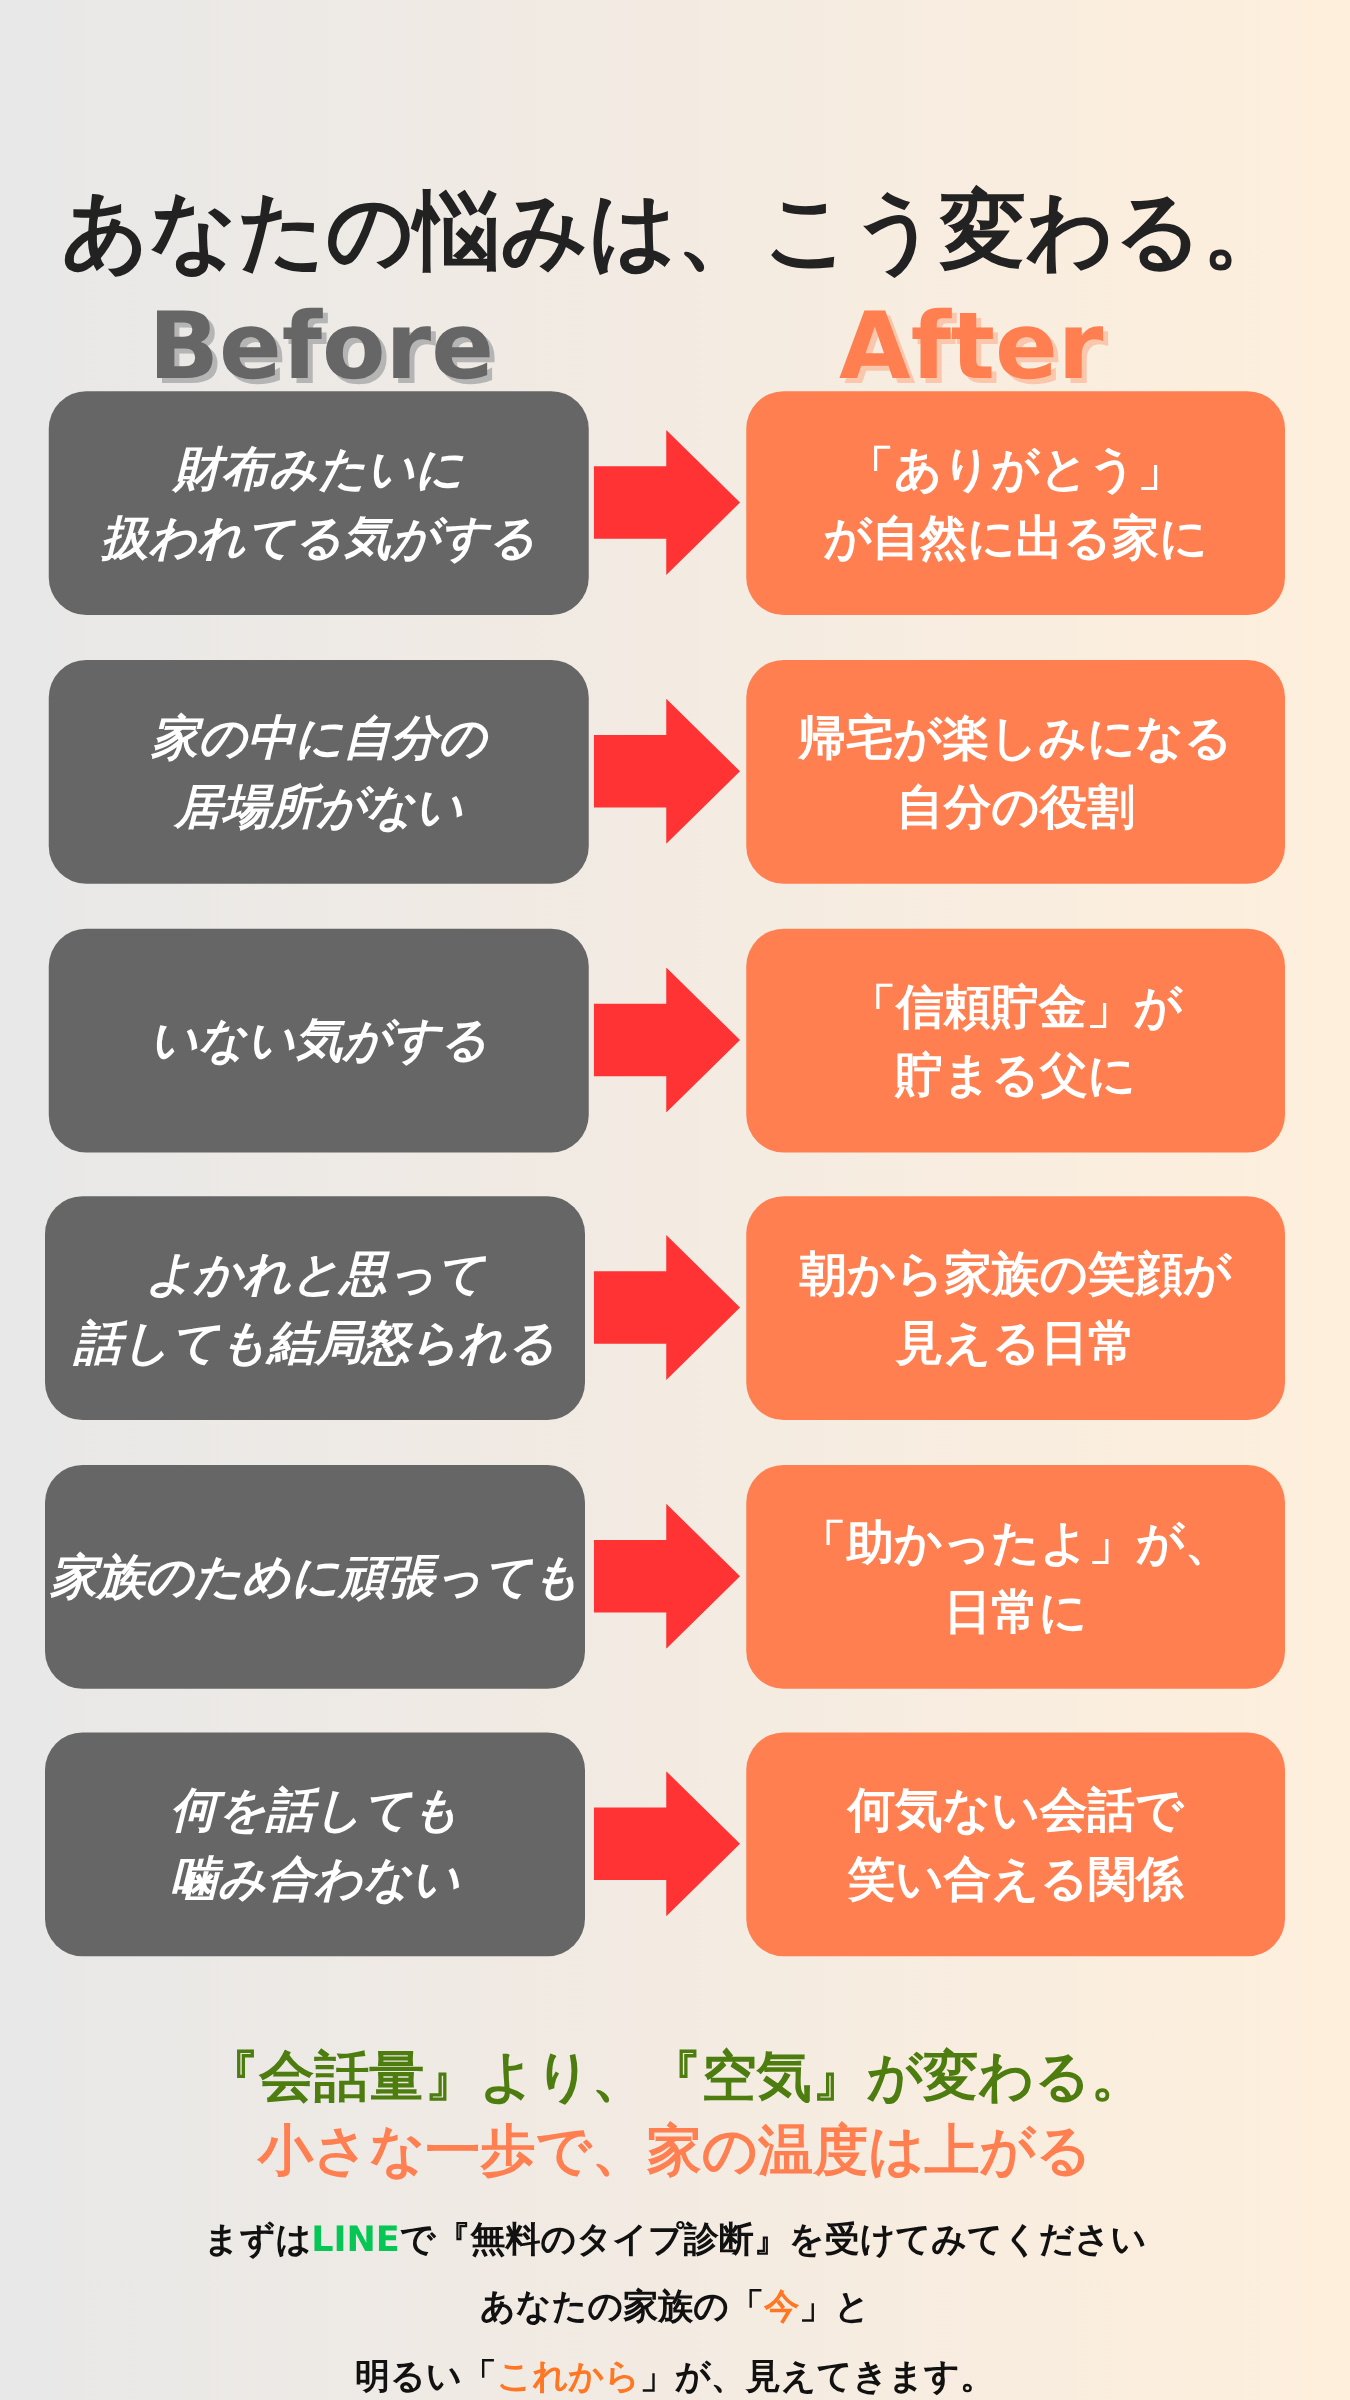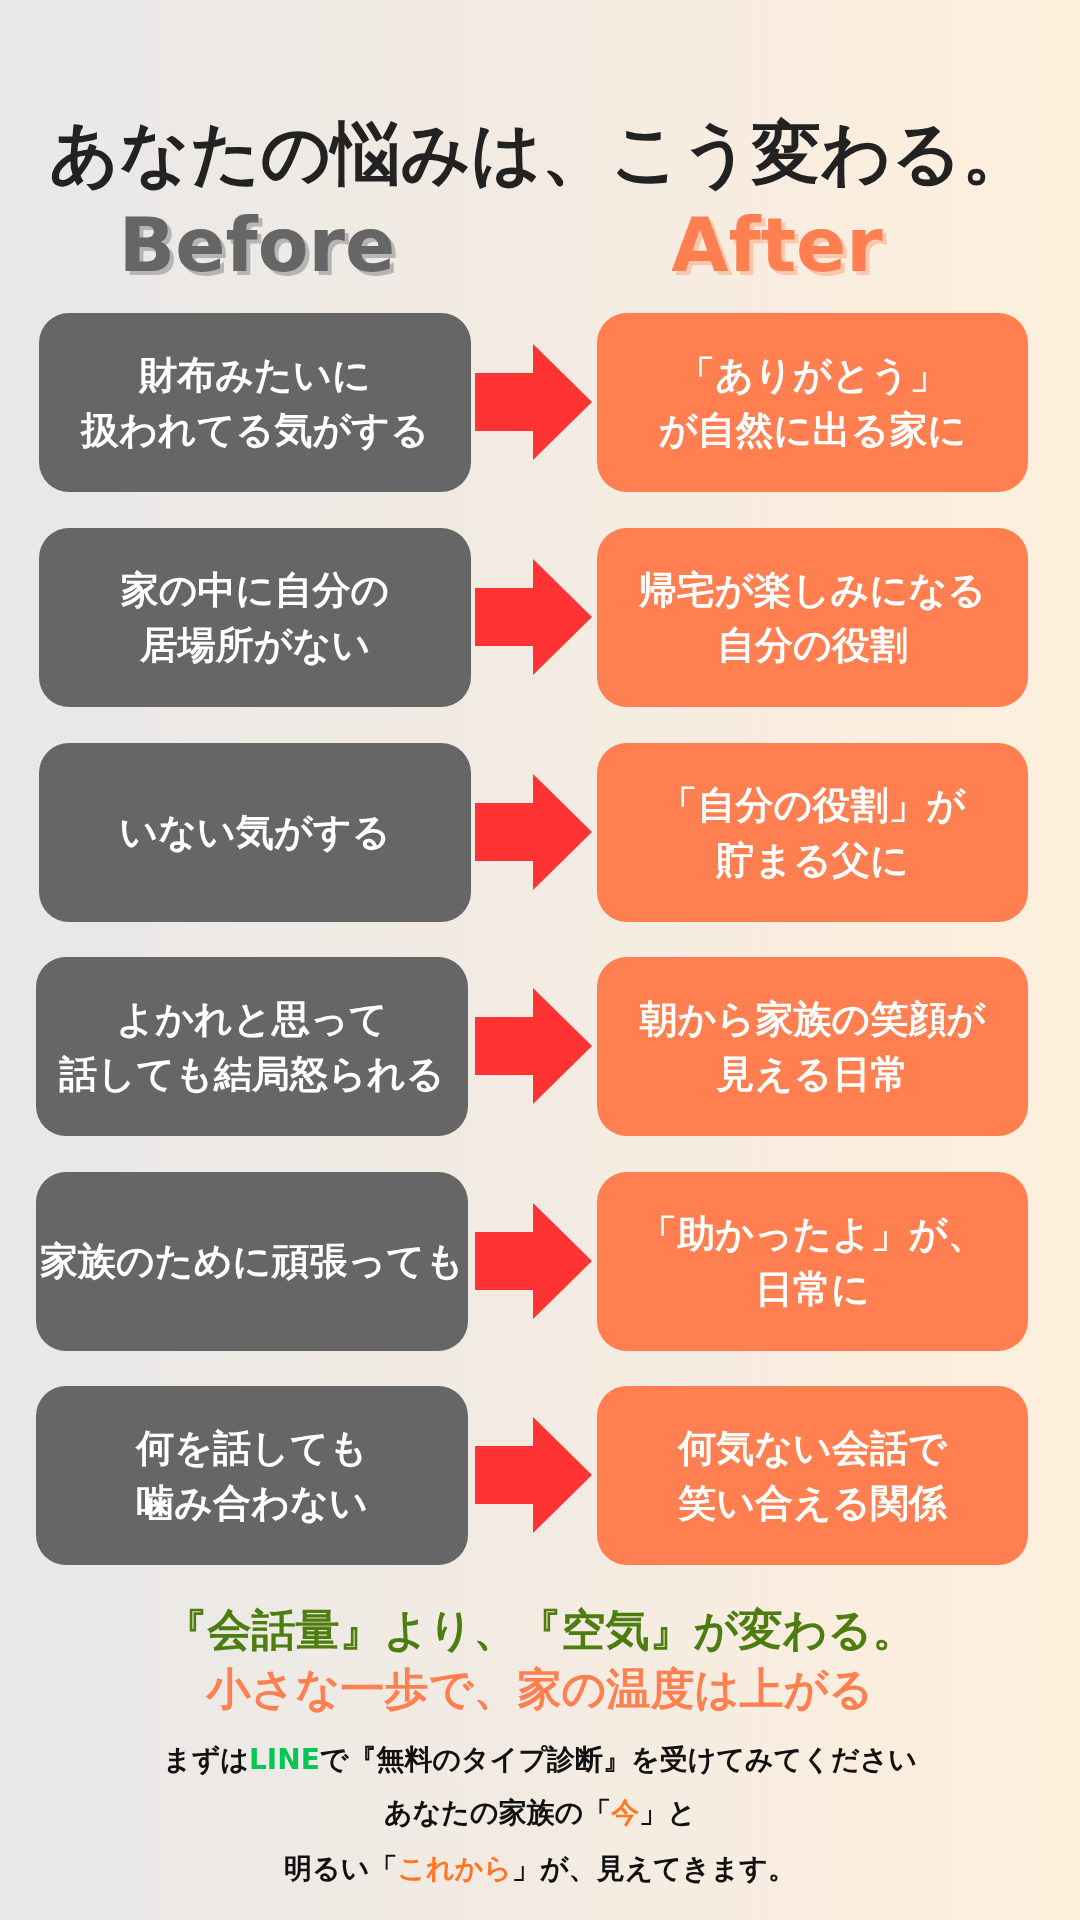--- a/index.html
+++ b/index.html
@@ -1,41 +1,41 @@
 <!DOCTYPE html>
 <html><head>
 <meta charset="utf-8">
 <style>
   html, body { margin: 0; padding: 0; }
   body {
     width: 1080px; height: 1920px; position: relative; overflow: hidden;
     background: linear-gradient(90deg, #E8E8E8 0%, #F3EBE2 50%, #FEEFDC 100%);
     font-family: "DejaVu Sans", "Liberation Sans", sans-serif;
   }
-  .abs { position: absolute; }
+  .abs { position: absolute; margin-top: 32px; }
   .title {
     top: 113px; left: 0; width: 1080px; text-align: center;
     font-size: 69px; line-height: 80px; font-weight: bold; color: var(--title, #222222);
     letter-spacing: 0px; white-space: nowrap;
   }
   .col-label {
     top: 205px; width: 400px; text-align: center;
     font-size: 74px; line-height: 80px; font-weight: bold; white-space: nowrap;
   }
   .before-label { left: 57px; color: var(--gray, #666666); text-shadow: 4px 4px 0 #B5B5B5; }
   .after-label  { left: 577px; color: var(--orange, #FF7F50); text-shadow: 4px 4px 0 #FBC7AC; }
 
   .row { position: absolute; left: 0; width: 1080px; height: 179px; }
   .box {
     position: absolute; top: 0; height: 179px; border-radius: 30px;
     display: flex; flex-direction: column; align-items: center; justify-content: center;
     color: #FFFFFF; font-weight: bold; font-size: 38px; line-height: 55px;
     text-align: center; white-space: nowrap;
   }
-  .box.left  { left: 39px; width: 432px; background: var(--gray, #666666); }
+  .box.left  { left: 39px; width: 432px; background: var(--gray, #666666); font-style: italic; }
   .box.right { left: 597px; width: 431px; background: var(--orange, #FF7F50); }
   .row.shift .box.left { left: 36px; }
   .arrow { position: absolute; left: 475px; top: 31px; width: 117px; height: 116px; }
   .arrow polygon { fill: var(--arrow, #FF3333); }
 
   .foot1 {
     top: 1600px; left: 0; width: 1080px; text-align: center;
     font-size: 44px; line-height: 60px; font-weight: bold; color: #4d7c0f; white-space: nowrap;
   }
   .foot2 {
@@ -88,21 +88,21 @@
 </div>
 
 <div class="row" style="top:743px;">
   <div class="box left">
     <span>いない気がする</span>
   </div>
   <svg class="arrow" viewBox="0 0 117 116">
       <polygon points="0,29 58,29 58,0 117,58 58,116 58,87 0,87"></polygon>
     </svg>
   <div class="box right">
-    <span>「自分の役割」が</span>
+    <span>「信頼貯金」が</span>
     <span>貯まる父に</span>
   </div>
 </div>
 
 <div class="row shift" style="top:957px;">
   <div class="box left">
     <span>よかれと思って</span>
     <span>話しても結局怒られる</span>
   </div>
   <svg class="arrow" viewBox="0 0 117 116">

